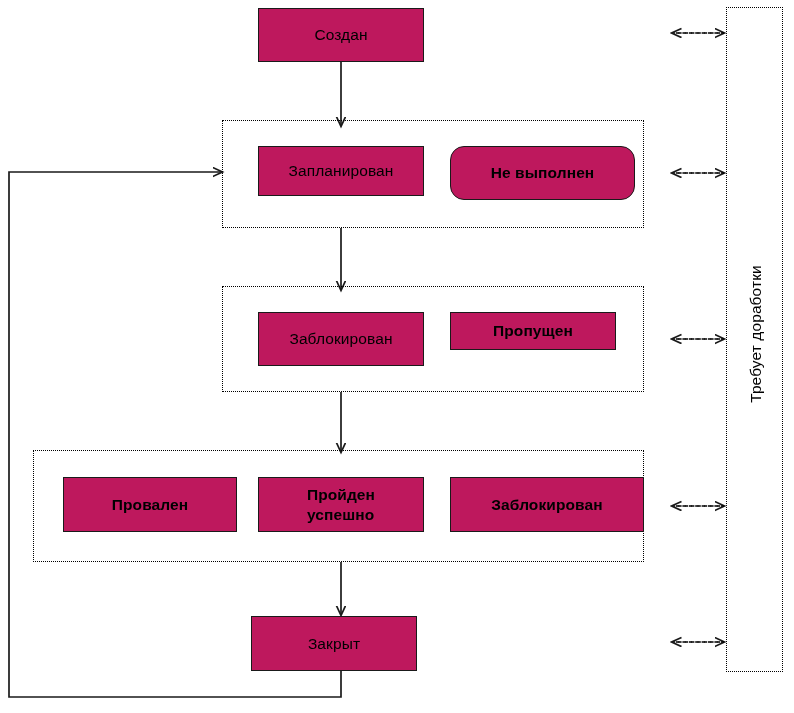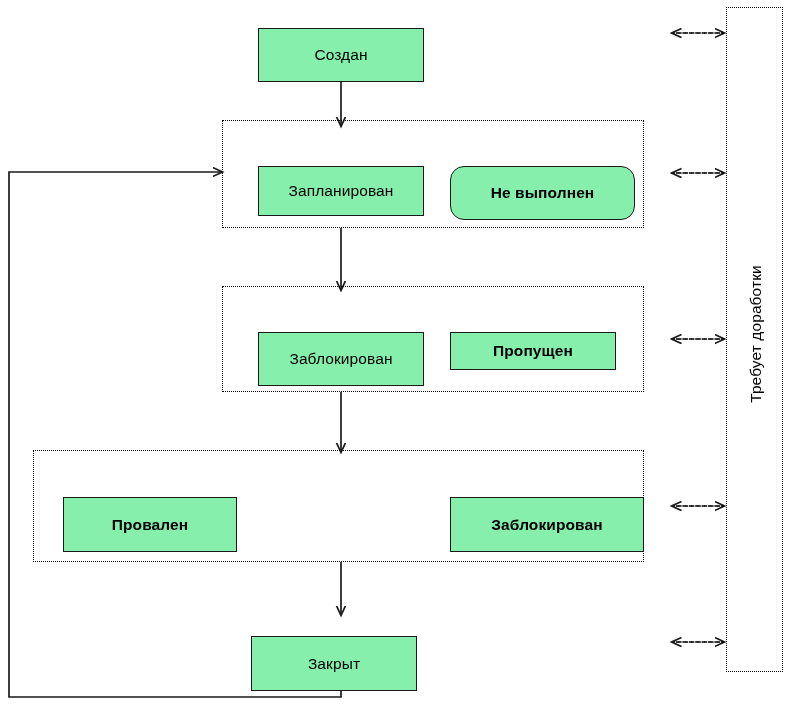--- a/index.html
+++ b/index.html
@@ -22,29 +22,28 @@
     left: 0;
     top: 0;
     width: 794px;
     height: 713px;
     pointer-events: none;
   }
   .state-box {
     position: absolute;
     box-sizing: border-box;
     border: 1.6px solid #1a1a1a;
-    background: #86efac;
+    background: #be185d;
     display: flex;
     align-items: center;
     justify-content: center;
     font-size: 15.5px;
     line-height: 1.25;
     color: #000000;
     letter-spacing: 0.1px;
-    margin-top: 20px;
   }
   .state-box.bold {
     font-weight: bold;
   }
   .group-box {
     position: absolute;
     box-sizing: border-box;
     border: 1.8px dotted #000000;
     background: transparent;
   }
@@ -134,18 +133,24 @@
   <div class="state-box" style="left:258px; top:146px; width:166px; height:50px;">Запланирован</div>
 
   <div class="state-box bold" style="left:450px; top:146px; width:185px; height:54px;border-radius:14px;">Не выполнен</div>
 
   <div class="state-box" style="left:258px; top:312px; width:166px; height:54px;">Заблокирован</div>
 
   <div class="state-box bold" style="left:450px; top:312px; width:166px; height:38px;">Пропущен</div>
 
   <div class="state-box bold" style="left:63px; top:477px; width:174px; height:55px;">Провален</div>
 
+  <div class="state-box bold" style="left:258px; top:477px; width:166px; height:55px;">
+    <span>
+      <span>Пройден</span><br>
+      <span>успешно</span>
+    </span>
+  </div>
 
   <div class="state-box bold" style="left:450px; top:477px; width:194px; height:55px;">Заблокирован</div>
 
   <div class="state-box" style="left:251px; top:616px; width:166px; height:55px;">Закрыт</div>
 
 </div>
 
 </body></html>

